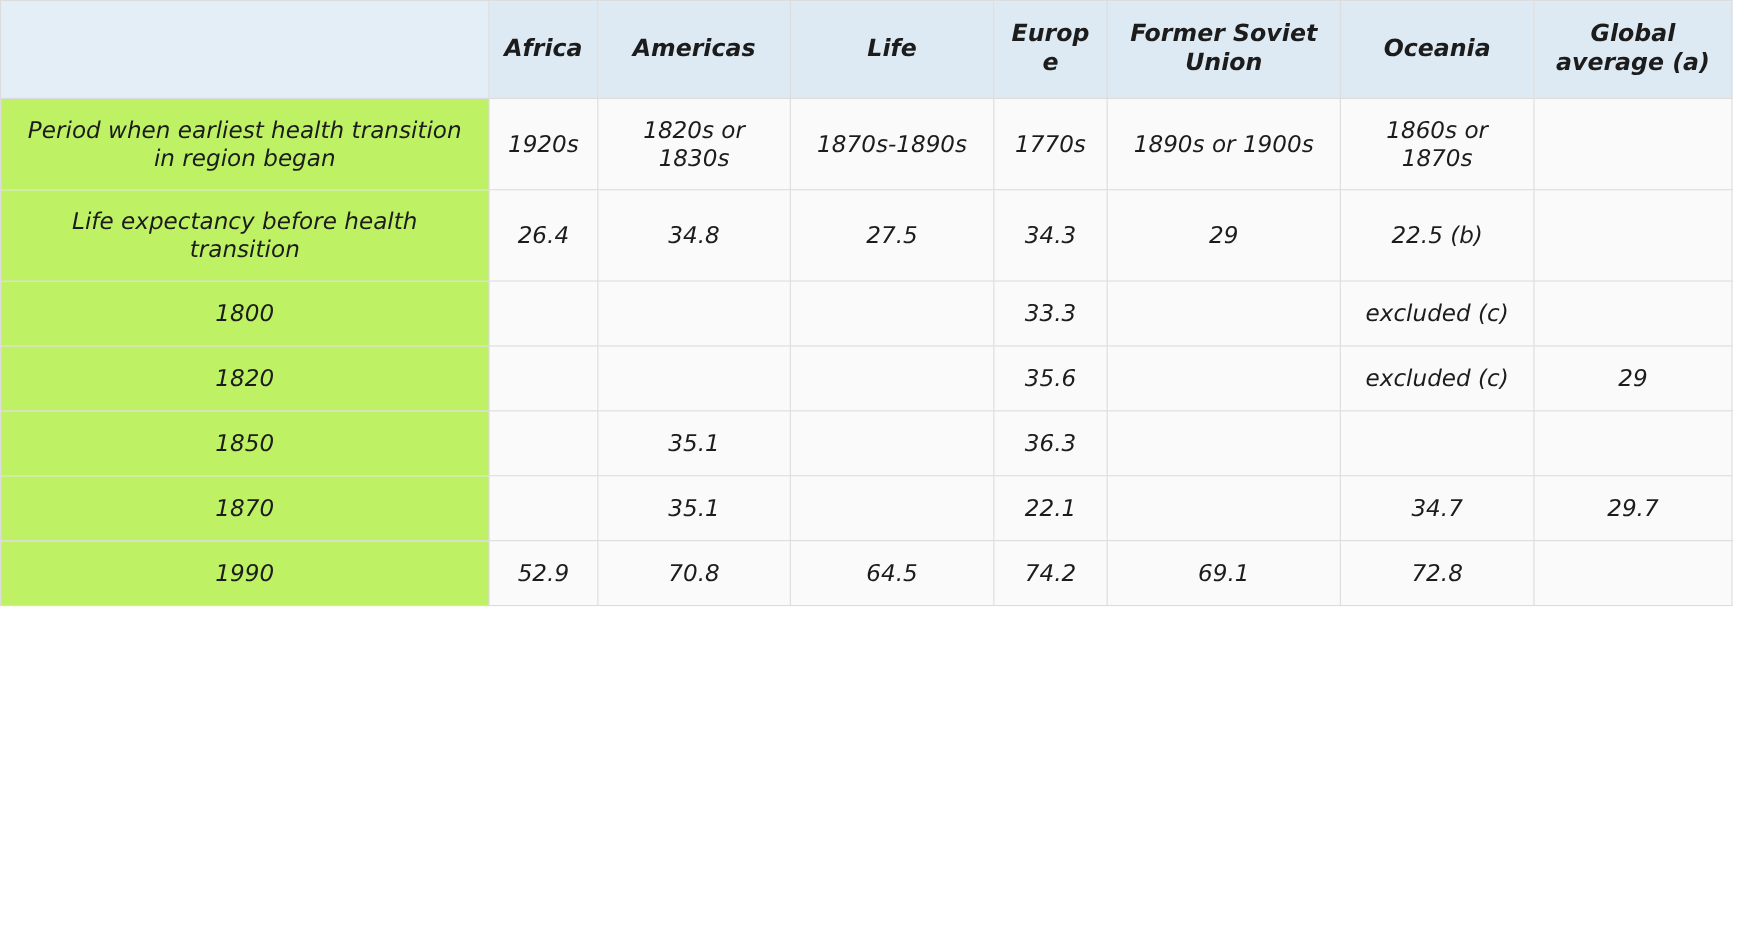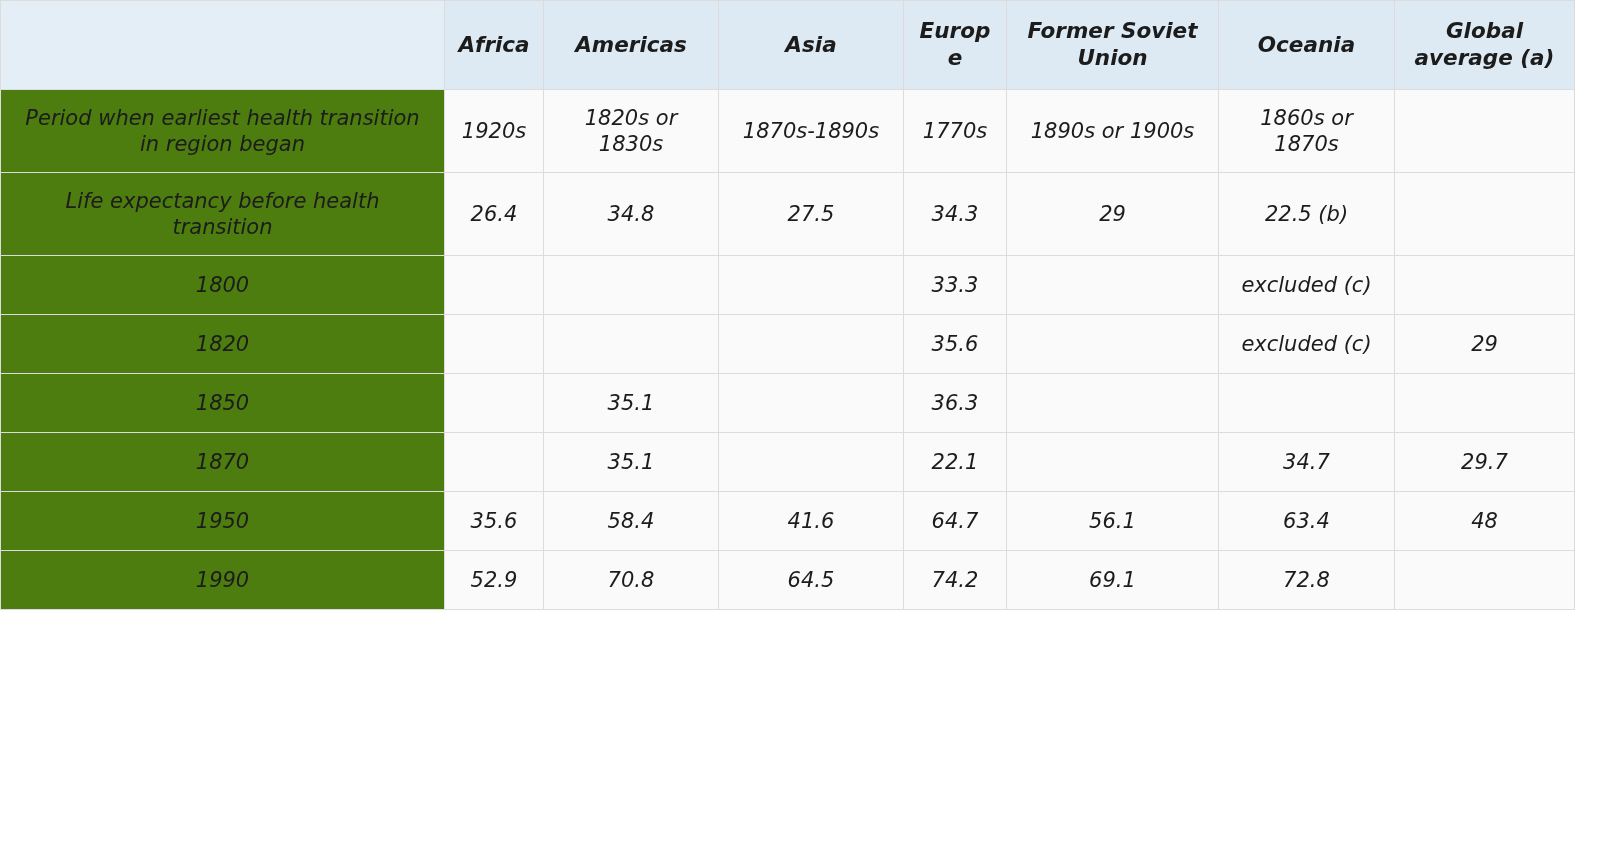--- a/index.html
+++ b/index.html
@@ -54,21 +54,21 @@
   }
   table.data-table thead th.corner {
     background: #e3eef6;
   }
   table.data-table tbody td {
     background: #fafafa;
     font-weight: normal;
     height: 38px;
   }
   table.data-table tbody td.rowhead {
-    background: #4d7c0f;
+    background: #bef264;
     font-style: italic;
     text-align: center;
     padding-left: 24px;
     padding-right: 24px;
   }
   table.data-table tbody tr.tall td {
     height: 62px;
   }
   table.data-table tbody td.empty {
     
@@ -87,21 +87,21 @@
       <col class="c-euro">
       <col class="c-fsu">
       <col class="c-ocea">
       <col class="c-glob">
     </colgroup>
     <thead>
       <tr>
         <th class="corner"></th>
         <th>Africa</th>
         <th>Americas</th>
-        <th>Asia</th>
+        <th>Life</th>
         <th>Europe</th>
         <th>Former Soviet Union</th>
         <th>Oceania</th>
         <th>Global average (a)</th>
       </tr>
     </thead>
     <tbody>
       <tr class="tall">
         <td class="rowhead">Period when earliest health transition in region began</td>
         <td>1920s</td>
@@ -156,30 +156,20 @@
         <td class="rowhead">1870</td>
         <td class="empty"></td>
         <td>35.1</td>
         <td class="empty"></td>
         <td>22.1</td>
         <td class="empty"></td>
         <td>34.7</td>
         <td>29.7</td>
       </tr>
       <tr>
-        <td class="rowhead">1950</td>
-        <td>35.6</td>
-        <td>58.4</td>
-        <td>41.6</td>
-        <td>64.7</td>
-        <td>56.1</td>
-        <td>63.4</td>
-        <td>48</td>
-      </tr>
-      <tr>
         <td class="rowhead">1990</td>
         <td>52.9</td>
         <td>70.8</td>
         <td>64.5</td>
         <td>74.2</td>
         <td>69.1</td>
         <td>72.8</td>
         <td class="empty"></td>
       </tr>
     </tbody>

